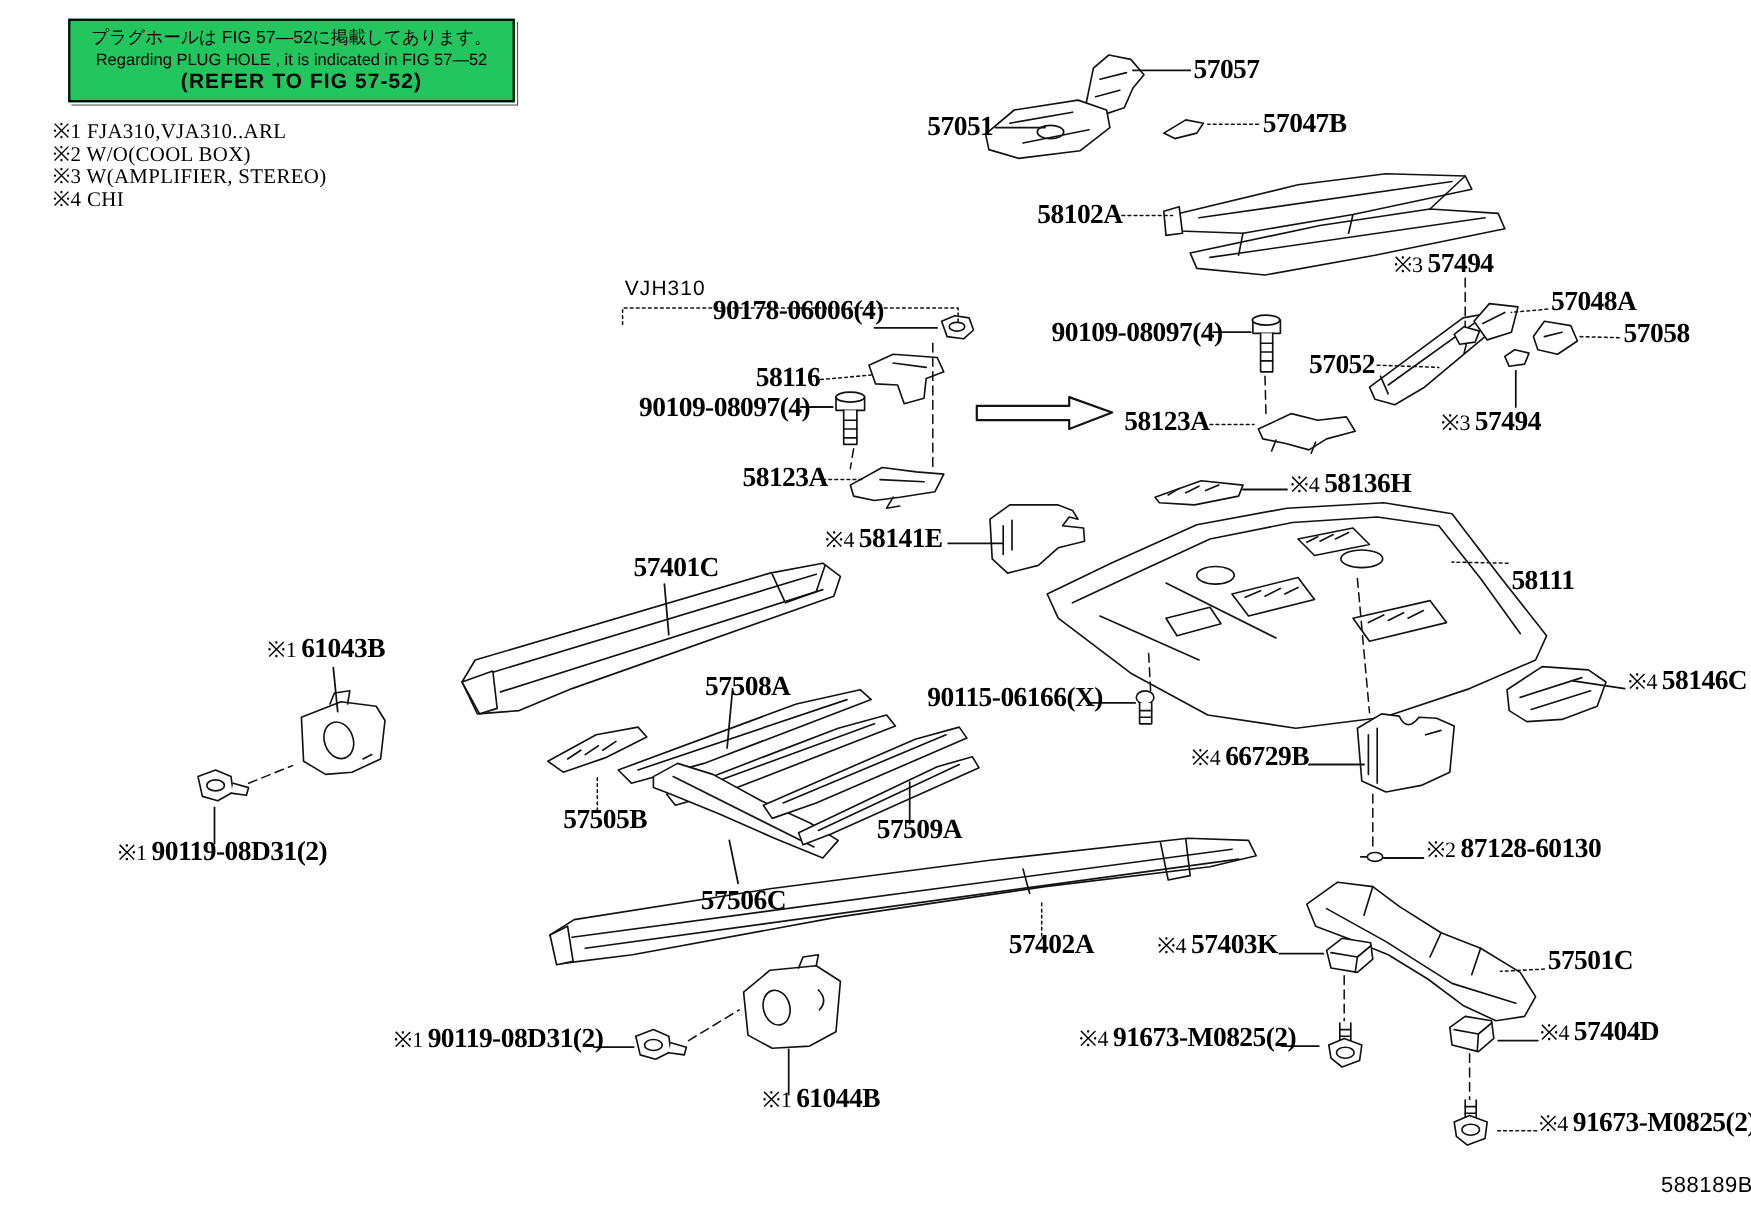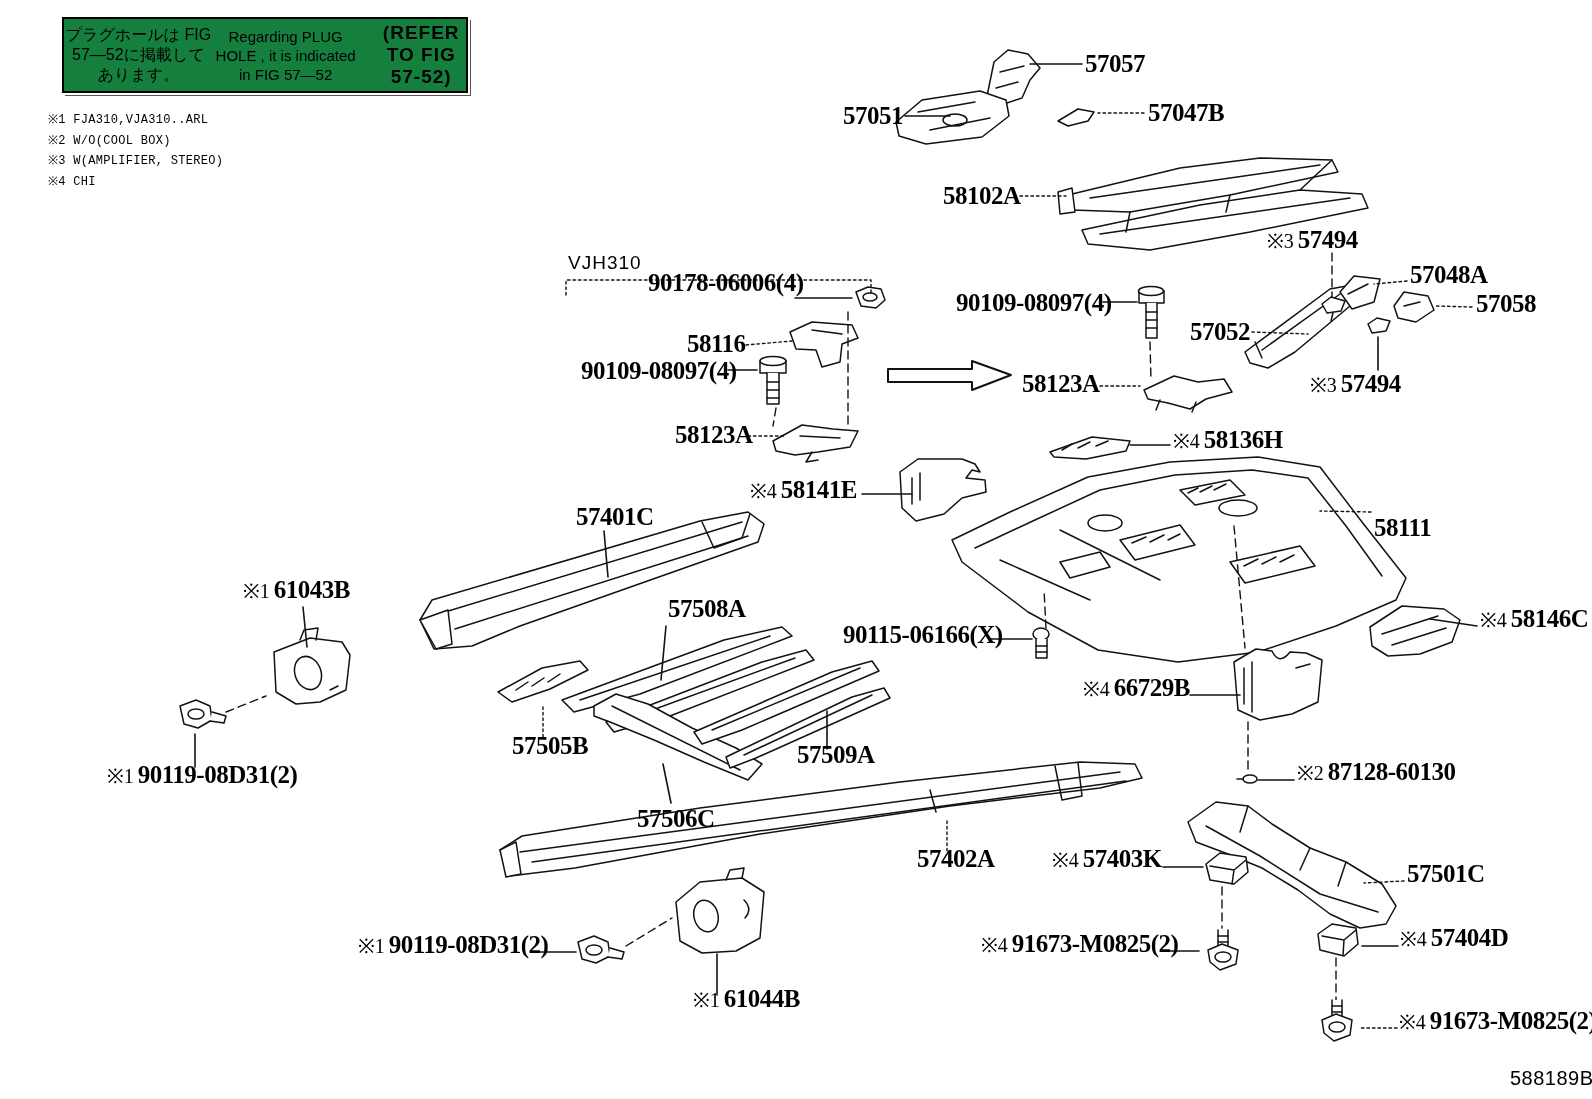--- a/index.html
+++ b/index.html
@@ -2,29 +2,29 @@
 <html><head>
 <meta charset="utf-8">
 <style>
   html,body{margin:0;padding:0;background:#fff;}
   #canvas{position:relative;width:1592px;height:1099px;background:#fff;overflow:hidden;
           font-family:"Liberation Serif",serif;color:#000;}
   #art{position:absolute;left:0;top:0;}
   
   .note-box{position:absolute;left:62px;top:17px;width:402px;height:72px;border:2px solid #000;
             box-shadow:2px 2px 0 0 #fff,3px 3px 0 0 #555;
-            display:flex;justify-content:center;align-items:center;
-            text-align:center;background:#15803d;}
+            display:flex;flex-direction:column;justify-content:center;align-items:center;
+            text-align:center;background:#22c55e;}
   .note-jp{font-size:16px;line-height:20px;font-family:"Liberation Sans",sans-serif;}
   .note-en{font-size:15px;line-height:19px;font-family:"Liberation Sans",sans-serif;}
   .note-bold{font-size:19px;line-height:22px;font-weight:bold;letter-spacing:1px;
              font-family:"Liberation Sans",sans-serif;margin-left:18px;}
   
-  .legend{position:absolute;left:48px;top:110px;font-family:Liberation Mono, monospace;
-          font-size:12px;line-height:20.5px;letter-spacing:.3px;}
+  .legend{position:absolute;left:48px;top:110px;font-family:Liberation Serif, serif;
+          font-size:19px;line-height:20.5px;letter-spacing:.3px;}
   
   .part-label{position:absolute;white-space:nowrap;font-weight:bold;font-size:25px;
               letter-spacing:-0.5px;line-height:25px;cursor:pointer;}
   .part-label .prefix{font-size:20px;font-weight:normal;letter-spacing:0;margin-right:4px;}
   .group-label{position:absolute;left:568px;top:252px;font-family:"Liberation Sans",sans-serif;
                font-size:19px;letter-spacing:1px;}
   .figure-number{position:absolute;left:1510px;top:1067px;font-family:"Liberation Sans",sans-serif;
                  font-size:20px;letter-spacing:.5px;}
 </style>
 </head>
@@ -339,21 +339,21 @@
       <div class="part-label" style="left: 687px; top: 331px;"><span>58116</span></div>
       <div class="part-label" style="left: 581px; top: 358px;"><span>90109-08097(4)</span></div>
       <div class="part-label" style="left: 675px; top: 422px;"><span>58123A</span></div>
       <div class="part-label" style="left: 956px; top: 290px;"><span>90109-08097(4)</span></div>
       <div class="part-label" style="left: 1022px; top: 371px;"><span>58123A</span></div>
       <div class="part-label" style="left: 1173px; top: 427px;"><span class="prefix">※4</span><span>58136H</span></div>
       <div class="part-label" style="left: 750px; top: 477px;"><span class="prefix">※4</span><span>58141E</span></div>
       <div class="part-label" style="left: 1374px; top: 497px; margin-top: 18px;"><span>58111</span></div>
       <div class="part-label" style="left: 576px; top: 504px;"><span>57401C</span></div>
       <div class="part-label" style="left: 243px; top: 577px;"><span class="prefix">※1</span><span>61043B</span></div>
-      <div class="part-label" style="left: 641px; top: 596px; margin-left: 27px;"><span>57508A</span></div>
+      <div class="part-label" style="left: 641px; top: 612px;"><span>57508A</span></div>
       <div class="part-label" style="left: 843px; top: 622px;"><span>90115-06166(X)</span></div>
       <div class="part-label" style="left: 1480px; top: 606px;"><span class="prefix">※4</span><span>58146C</span></div>
       <div class="part-label" style="left: 1083px; top: 675px;"><span class="prefix">※4</span><span>66729B</span></div>
       <div class="part-label" style="left: 512px; top: 733px;"><span>57505B</span></div>
       <div class="part-label" style="left: 797px; top: 742px;"><span>57509A</span></div>
       <div class="part-label" style="left: 107px; top: 762px;"><span class="prefix">※1</span><span>90119-08D31(2)</span></div>
       <div class="part-label" style="left: 1297px; top: 759px;"><span class="prefix">※2</span><span>87128-60130</span></div>
       <div class="part-label" style="left: 637px; top: 806px;"><span>57506C</span></div>
       <div class="part-label" style="left: 917px; top: 846px;"><span>57402A</span></div>
       <div class="part-label" style="left: 1052px; top: 846px;"><span class="prefix">※4</span><span>57403K</span></div>

